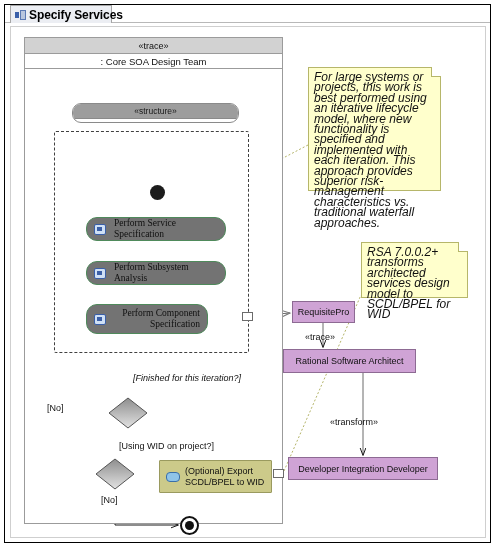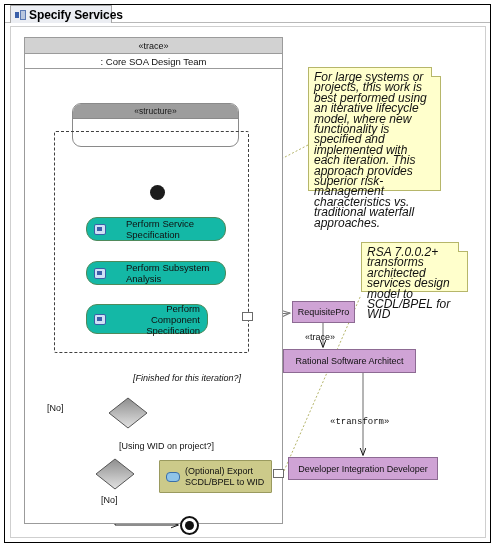--- a/index.html
+++ b/index.html
@@ -51,21 +51,21 @@
   .partition-head span{font-size:9px;color:#111;}
   .partition-name{
     position:absolute;left:0;top:16px;width:100%;height:15px;
     border-bottom:1px solid #9b9b9b;box-sizing:border-box;
     display:flex;align-items:center;justify-content:center;background:#fff;
   }
   .partition-name span{font-size:9.5px;color:#111;}
 
   
   .struct{
-    position:absolute;left:61px;top:76px;width:167px;height:44px;
+    position:absolute;left:61px;top:76px;width:167px;height:20px;
     border:1px solid #8a8a8a;border-radius:9px;box-sizing:border-box;
     background:#ffffff;overflow:hidden;
   }
   .struct-head{
     height:15px;background:#9d9d9d;border-bottom:1px solid #8a8a8a;
     display:flex;align-items:center;justify-content:center;box-sizing:border-box;
   }
   .struct-head span{font-size:8.5px;color:#1a1a1a;}
   .struct-body{
     height:16px;display:flex;align-items:center;justify-content:center;gap:3px;
@@ -76,22 +76,22 @@
 
   
   .iter-region{
     position:absolute;left:43px;top:104px;width:195px;height:222px;
     border:1.5px dashed #404040;box-sizing:border-box;border-radius:2px;
   }
 
   
   .action{
     position:absolute;border:1px solid #4f8a5b;border-radius:11px;
-    background:#14b8a6;box-sizing:border-box;
-    display:flex;align-items:center;gap:20px;padding:0 7px;
+    background:#737373;box-sizing:border-box;
+    display:flex;align-items:center;gap:8px;padding:0 7px;font-family:Liberation Serif, serif;
   }
   .action .lbl{font-size:9.5px;color:#101010;line-height:11px;}
   .ico-act{width:10px;height:9px;background:#cfe0f5;border:1px solid #3a5fa8;border-radius:2px;flex:none;position:relative;}
   .ico-act::after{content:"";position:absolute;left:2px;top:2px;width:5px;height:4px;background:#3a5fa8;}
 
   .act-1{left:75px;top:190px;width:140px;height:24px;}
   .act-2{left:75px;top:234px;width:140px;height:24px;justify-content:center;}
   .act-3{left:75px;top:277px;width:122px;height:30px;text-align:right;}
   .act-export{
     position:absolute;left:148px;top:433px;width:113px;height:33px;
@@ -116,21 +116,21 @@
   .note{
     position:absolute;background:#ffffcc;border:1px solid #b6b66a;
     box-sizing:border-box;padding:4px 5px;
   }
   .note .txt{font-size:12px;line-height:10.4px;color:#111;white-space:pre-line;font-style:italic;}
   .note .fold{
     position:absolute;right:-1px;top:-1px;width:9px;height:9px;
     background:#ffffff;border-left:1px solid #b6b66a;border-bottom:1px solid #b6b66a;
   }
   .note-1{left:297px;top:40px;width:133px;height:124px;}
-  .note-2{left:350px;top:215px;width:107px;height:50px;}
+  .note-2{left:350px;top:215px;width:107px;height:56px;}
 
   
   .artifact{
     position:absolute;background:#cfa3d5;border:1px solid #8d6a93;
     box-sizing:border-box;display:flex;align-items:center;justify-content:center;
   }
   .artifact span{font-size:9px;color:#101010;}
   .art-reqpro{left:281px;top:274px;width:63px;height:22px;}
   .art-rsa{left:272px;top:322px;width:133px;height:24px;}
   .art-wid{left:277px;top:430px;width:150px;height:23px;}
@@ -139,21 +139,21 @@
   .pin{position:absolute;left:231px;top:285px;width:11px;height:9px;background:#ffffff;border:1px solid #6b6b6b;box-sizing:border-box;}
   .pin2{position:absolute;left:262px;top:442px;width:11px;height:9px;background:#ffffff;border:1px solid #6b6b6b;box-sizing:border-box;}
 
   
   .edge-lbl{position:absolute;font-size:9px;color:#111;white-space:nowrap;}
   .lbl-fin{left:122px;top:346px;font-style:italic;}
   .lbl-wid{left:108px;top:414px;}
   .lbl-no1{left:36px;top:376px;}
   .lbl-no2{left:90px;top:468px;}
   .lbl-trace2{left:294px;top:305px;}
-  .lbl-transform{left:319px;top:390px;font-family:Liberation Mono, monospace;}
+  .lbl-transform{left:319px;top:390px;}
 
   
   .wires{position:absolute;left:0;top:0;width:476px;height:512px;overflow:visible;pointer-events:none;}
 </style>
 </head>
 <body>
 
 <div id="root">
 
   <div class="win-frame"></div>

